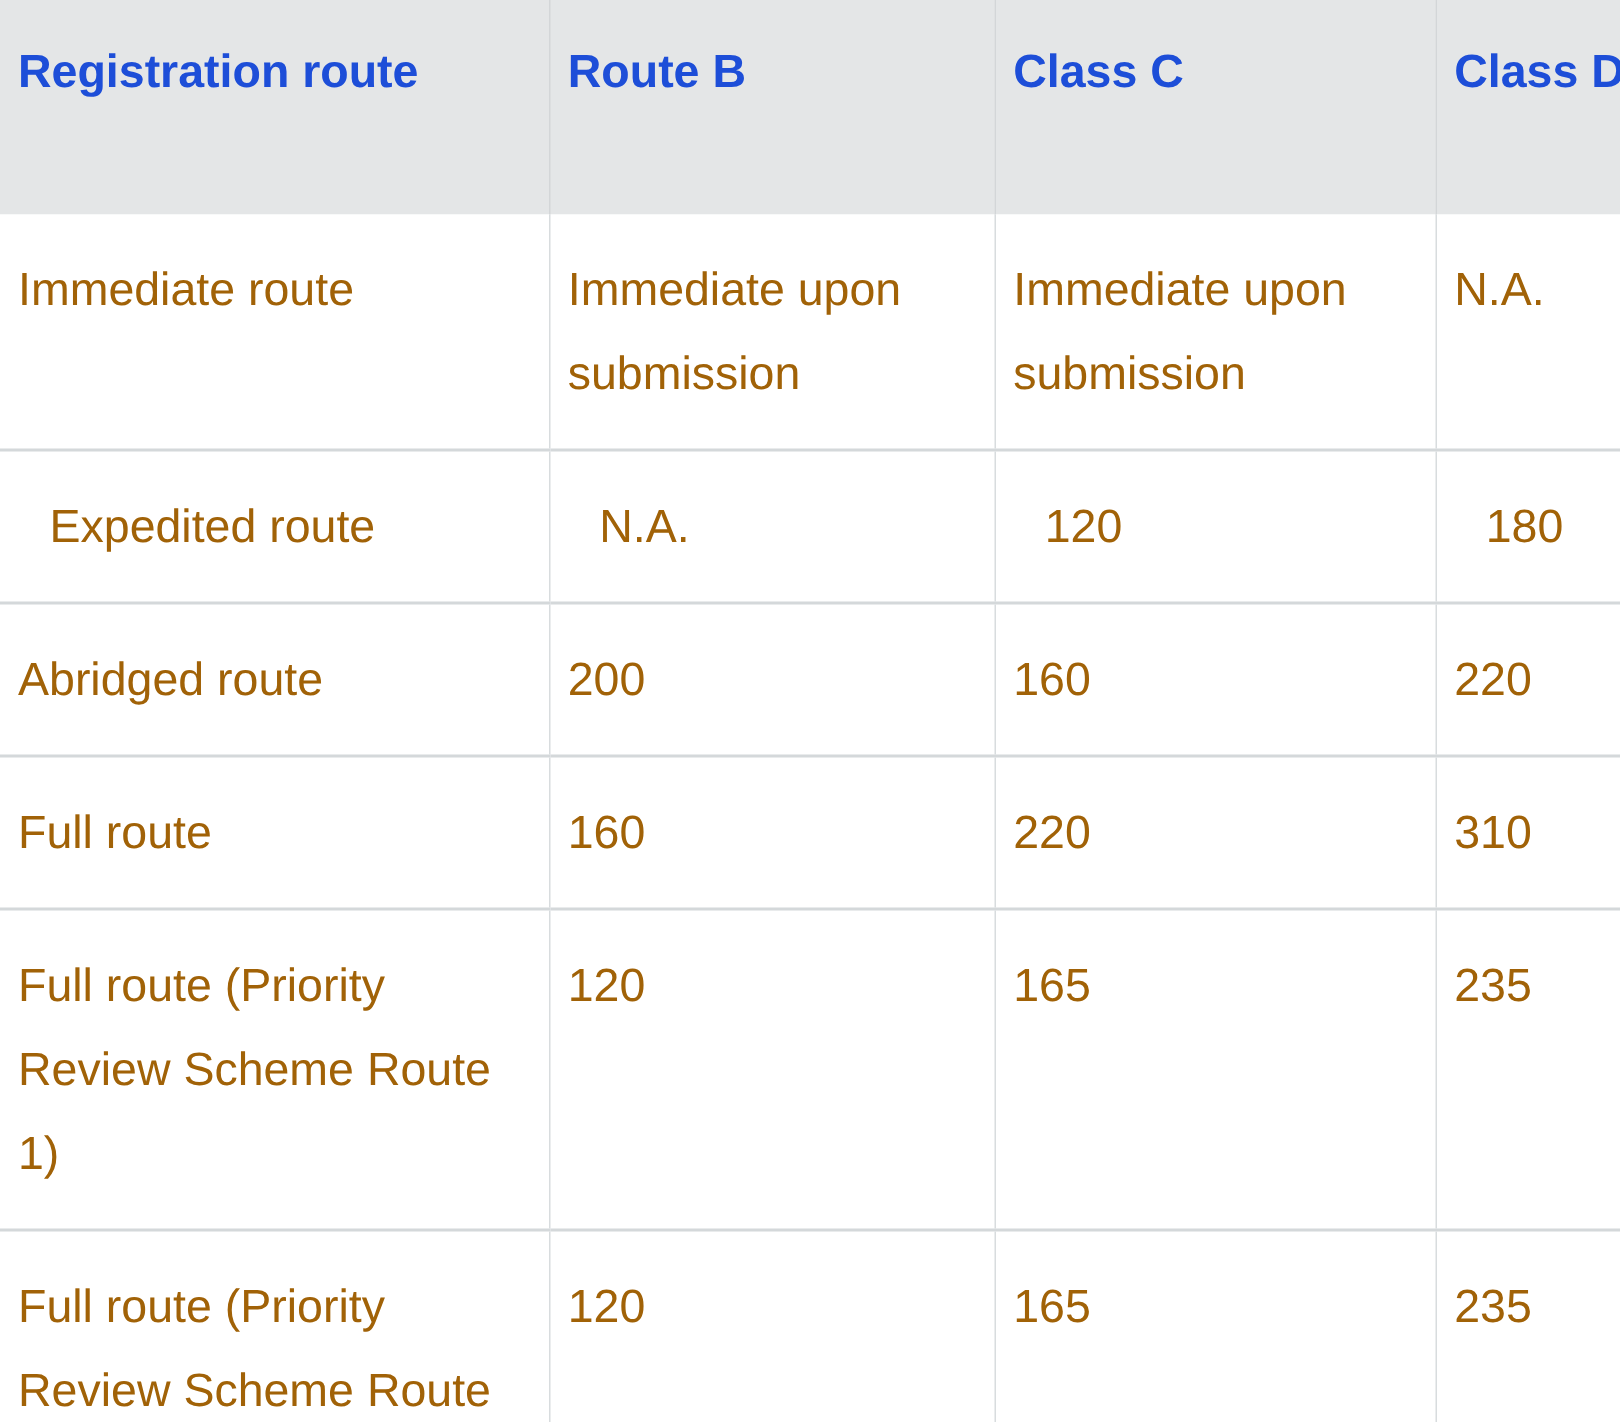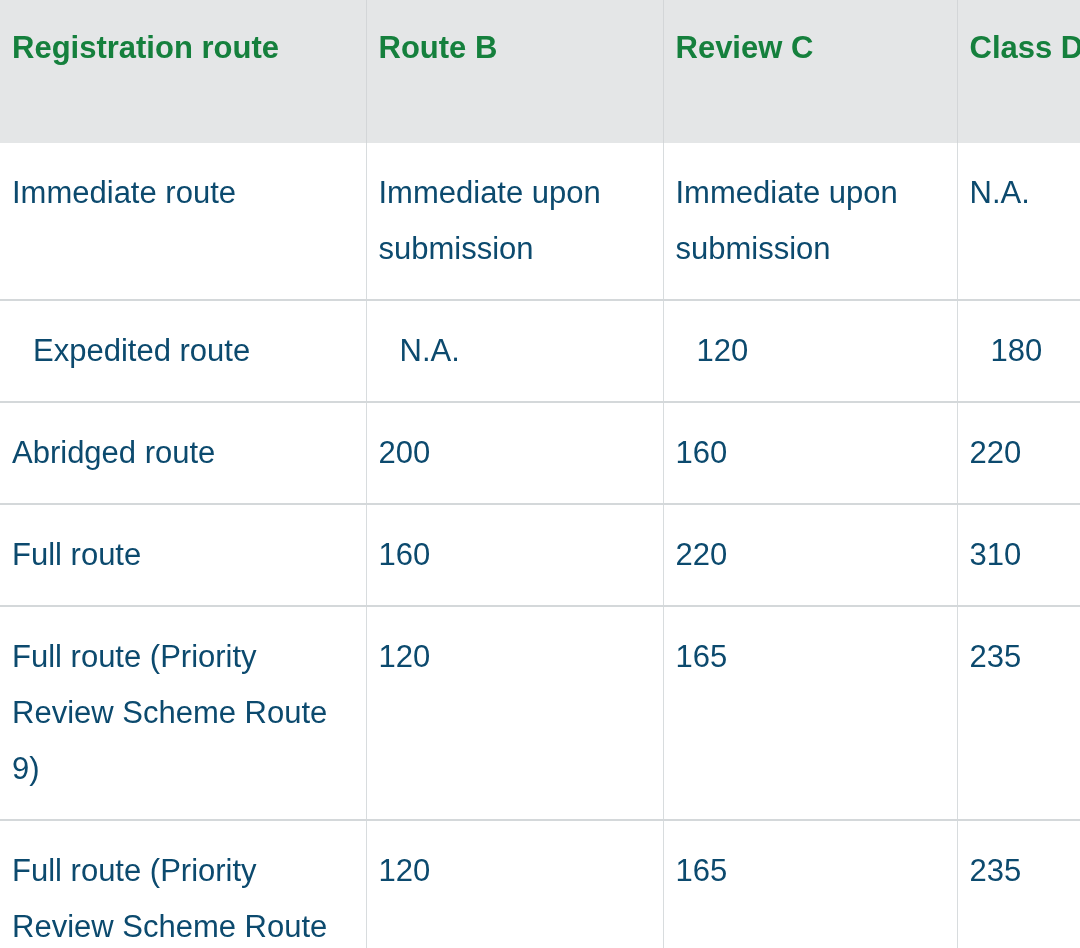--- a/index.html
+++ b/index.html
@@ -30,31 +30,31 @@
   #fees-table col.c-d      { width: 243px; }
 
   #fees-table th,
   #fees-table td {
     padding: 22px 22px 22px 12px;
     vertical-align: top;
     text-align: left;
     font-size: 31px;
     line-height: 56px;
     font-weight: 400;
-    color: #0c4a6e;
+    color: #a16207;
     background: #ffffff;
     border-right: 1px solid #d8dcde;
     border-bottom: 2px solid #d4d8da;
     word-wrap: break-word;
     overflow-wrap: break-word;
   }
 
   #fees-table th {
     background: #e4e6e7;
-    color: #15803d;
+    color: #1d4ed8;
     font-weight: 700;
     border-bottom: none;
     border-right: 1px solid #d3d6d8;
     padding-top: 20px;
     padding-bottom: 0;
     height: 123px;
     box-sizing: content-box;
   }
 
   #fees-table thead tr { height: 143px; }
@@ -84,21 +84,21 @@
   <colgroup>
     <col class="c-route">
     <col class="c-b">
     <col class="c-c">
     <col class="c-d">
   </colgroup>
   <thead>
     <tr>
       <th>Registration route</th>
       <th>Route B</th>
-      <th>Review C</th>
+      <th>Class C</th>
       <th>Class D</th>
     </tr>
   </thead>
   <tbody>
     <tr class="r-0">
       <td>Immediate route</td>
       <td>Immediate upon submission</td>
       <td>Immediate upon submission</td>
       <td>N.A.</td>
     </tr>
@@ -114,21 +114,21 @@
       <td>160</td>
       <td>220</td>
     </tr>
     <tr class="r-3">
       <td>Full route</td>
       <td>160</td>
       <td>220</td>
       <td>310</td>
     </tr>
     <tr class="r-4">
-      <td>Full route (Priority Review Scheme Route 9)</td>
+      <td>Full route (Priority Review Scheme Route 1)</td>
       <td>120</td>
       <td>165</td>
       <td>235</td>
     </tr>
     <tr class="r-5">
       <td>Full route (Priority Review Scheme Route 2)</td>
       <td>120</td>
       <td>165</td>
       <td>235</td>
     </tr>

